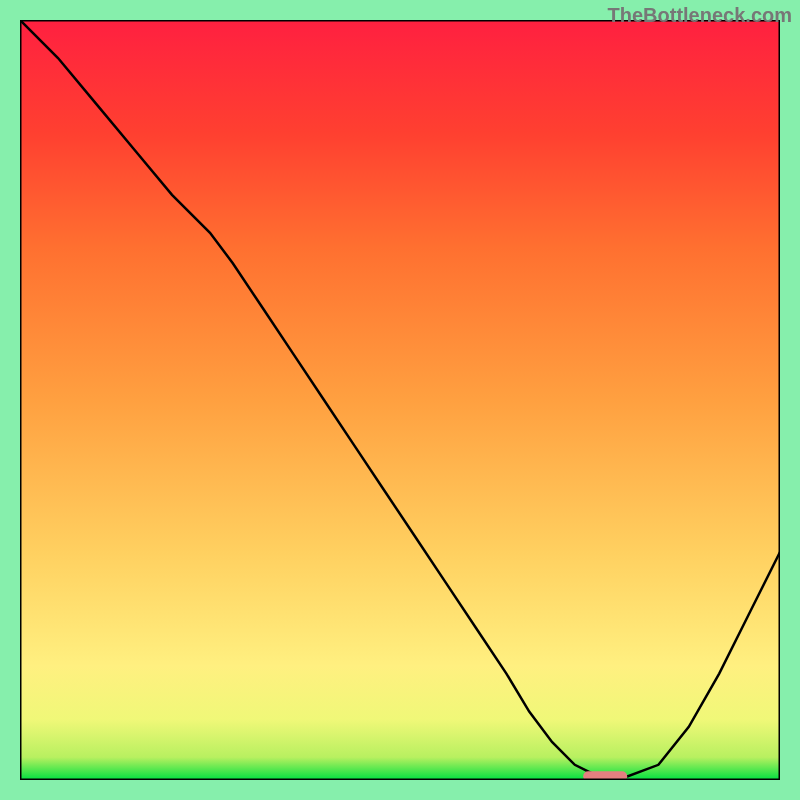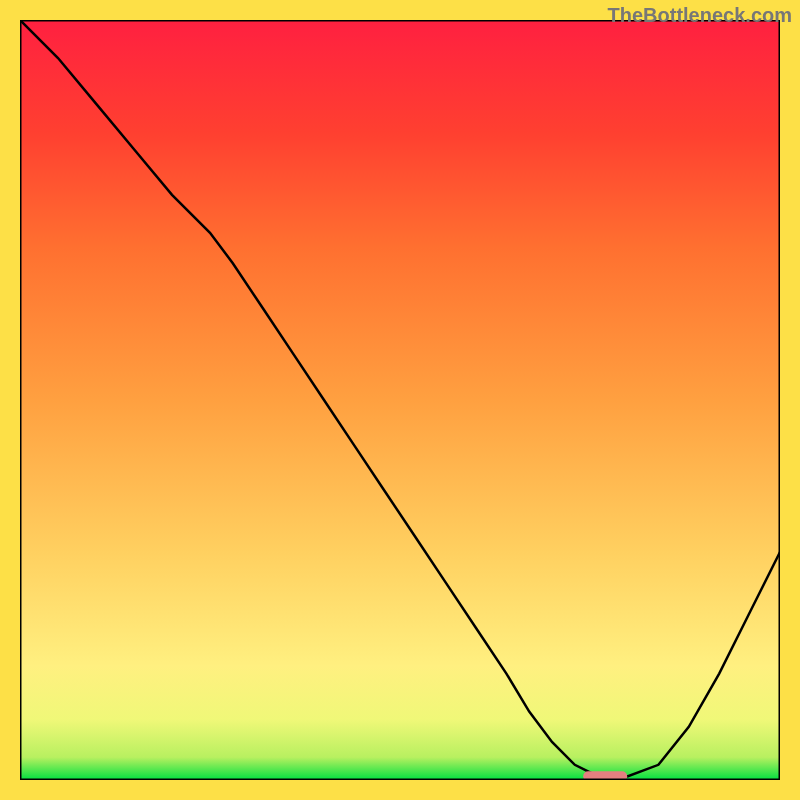--- a/index.html
+++ b/index.html
@@ -7,21 +7,21 @@
     padding: 0;
     width: 800px;
     height: 800px;
     overflow: hidden;
     font-family: Arial, sans-serif;
   }
   .chart-container {
     position: relative;
     width: 800px;
     height: 800px;
-    background: #fde047;
+    background: #86efac;
   }
   .watermark {
     position: absolute;
     top: 4px;
     right: 8px;
     font-size: 20px;
     font-weight: bold;
     color: #777;
     z-index: 10;
   }

